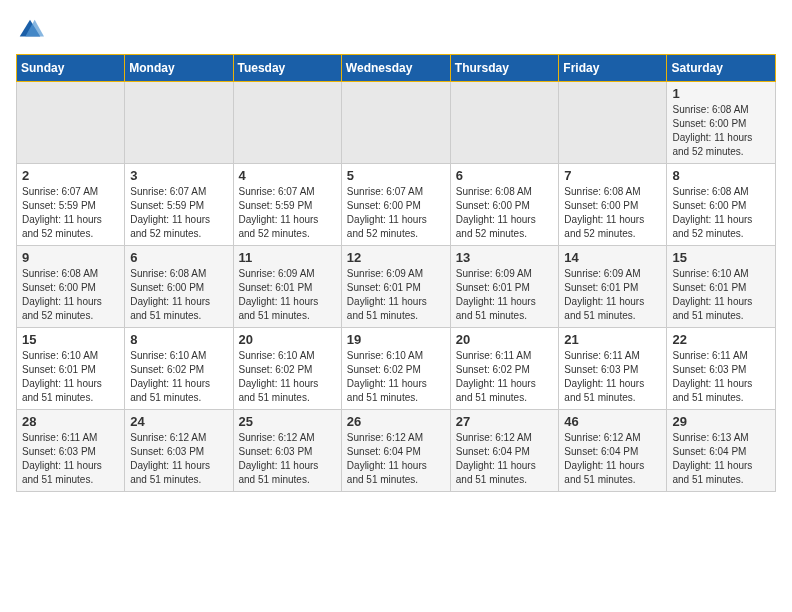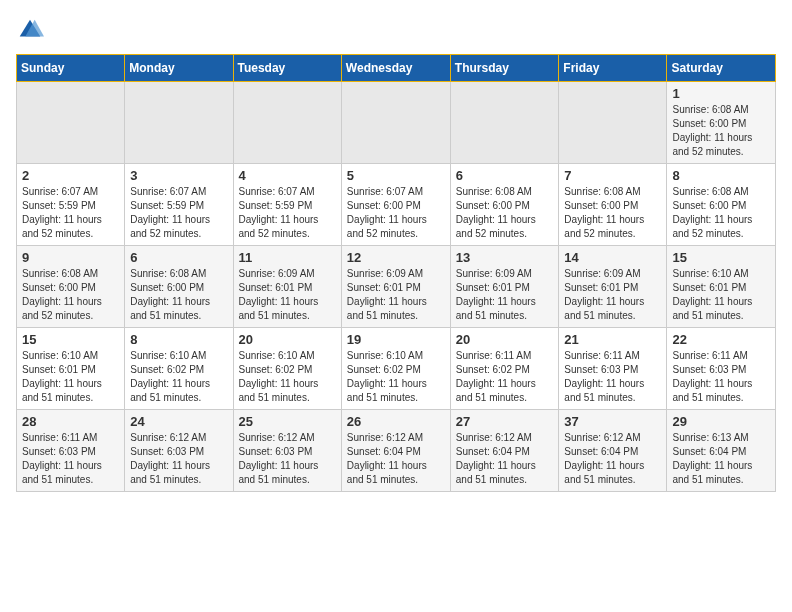--- a/index.html
+++ b/index.html
@@ -346,21 +346,21 @@
       </td>
         <td>
         <span class="day-number">27</span>
         <div class="day-info">
           Sunrise: 6:12 AM<br>
           Sunset: 6:04 PM<br>
           Daylight: 11 hours and 51 minutes.
         </div>
       </td>
         <td>
-        <span class="day-number">37</span>
+        <span class="day-number">46</span>
         <div class="day-info">
           Sunrise: 6:12 AM<br>
           Sunset: 6:04 PM<br>
           Daylight: 11 hours and 51 minutes.
         </div>
       </td>
         <td>
         <span class="day-number">29</span>
         <div class="day-info">
           Sunrise: 6:13 AM<br>

